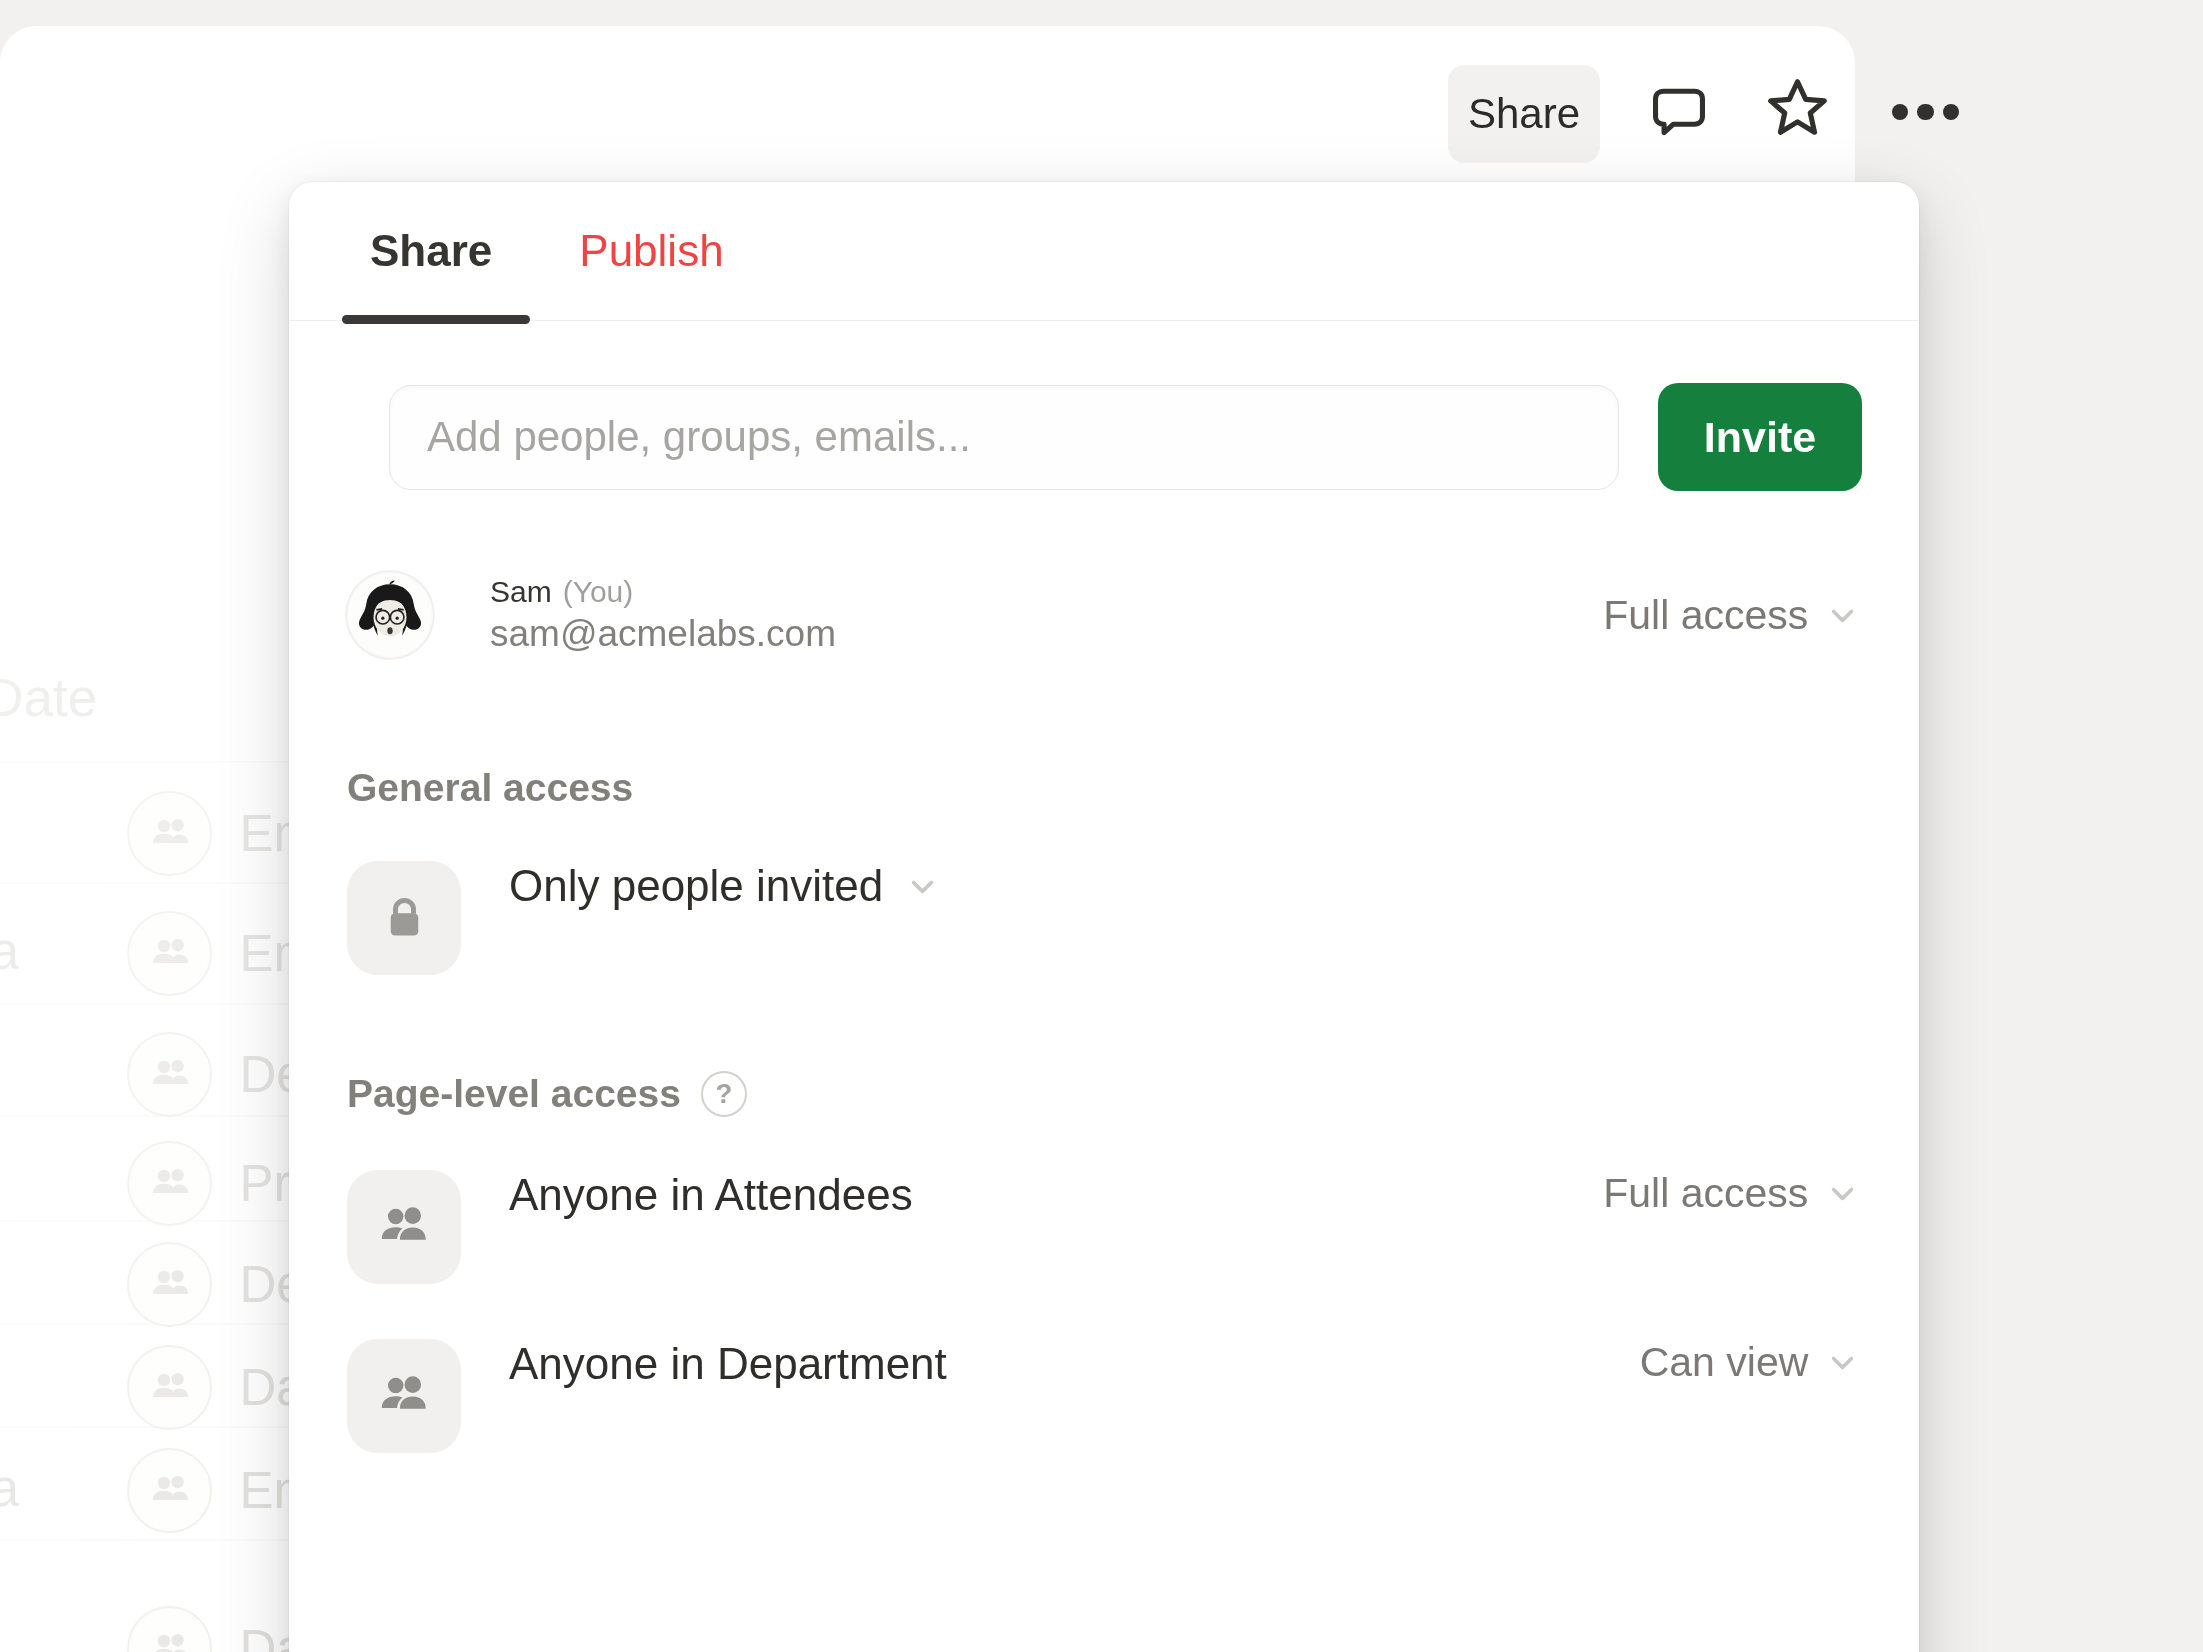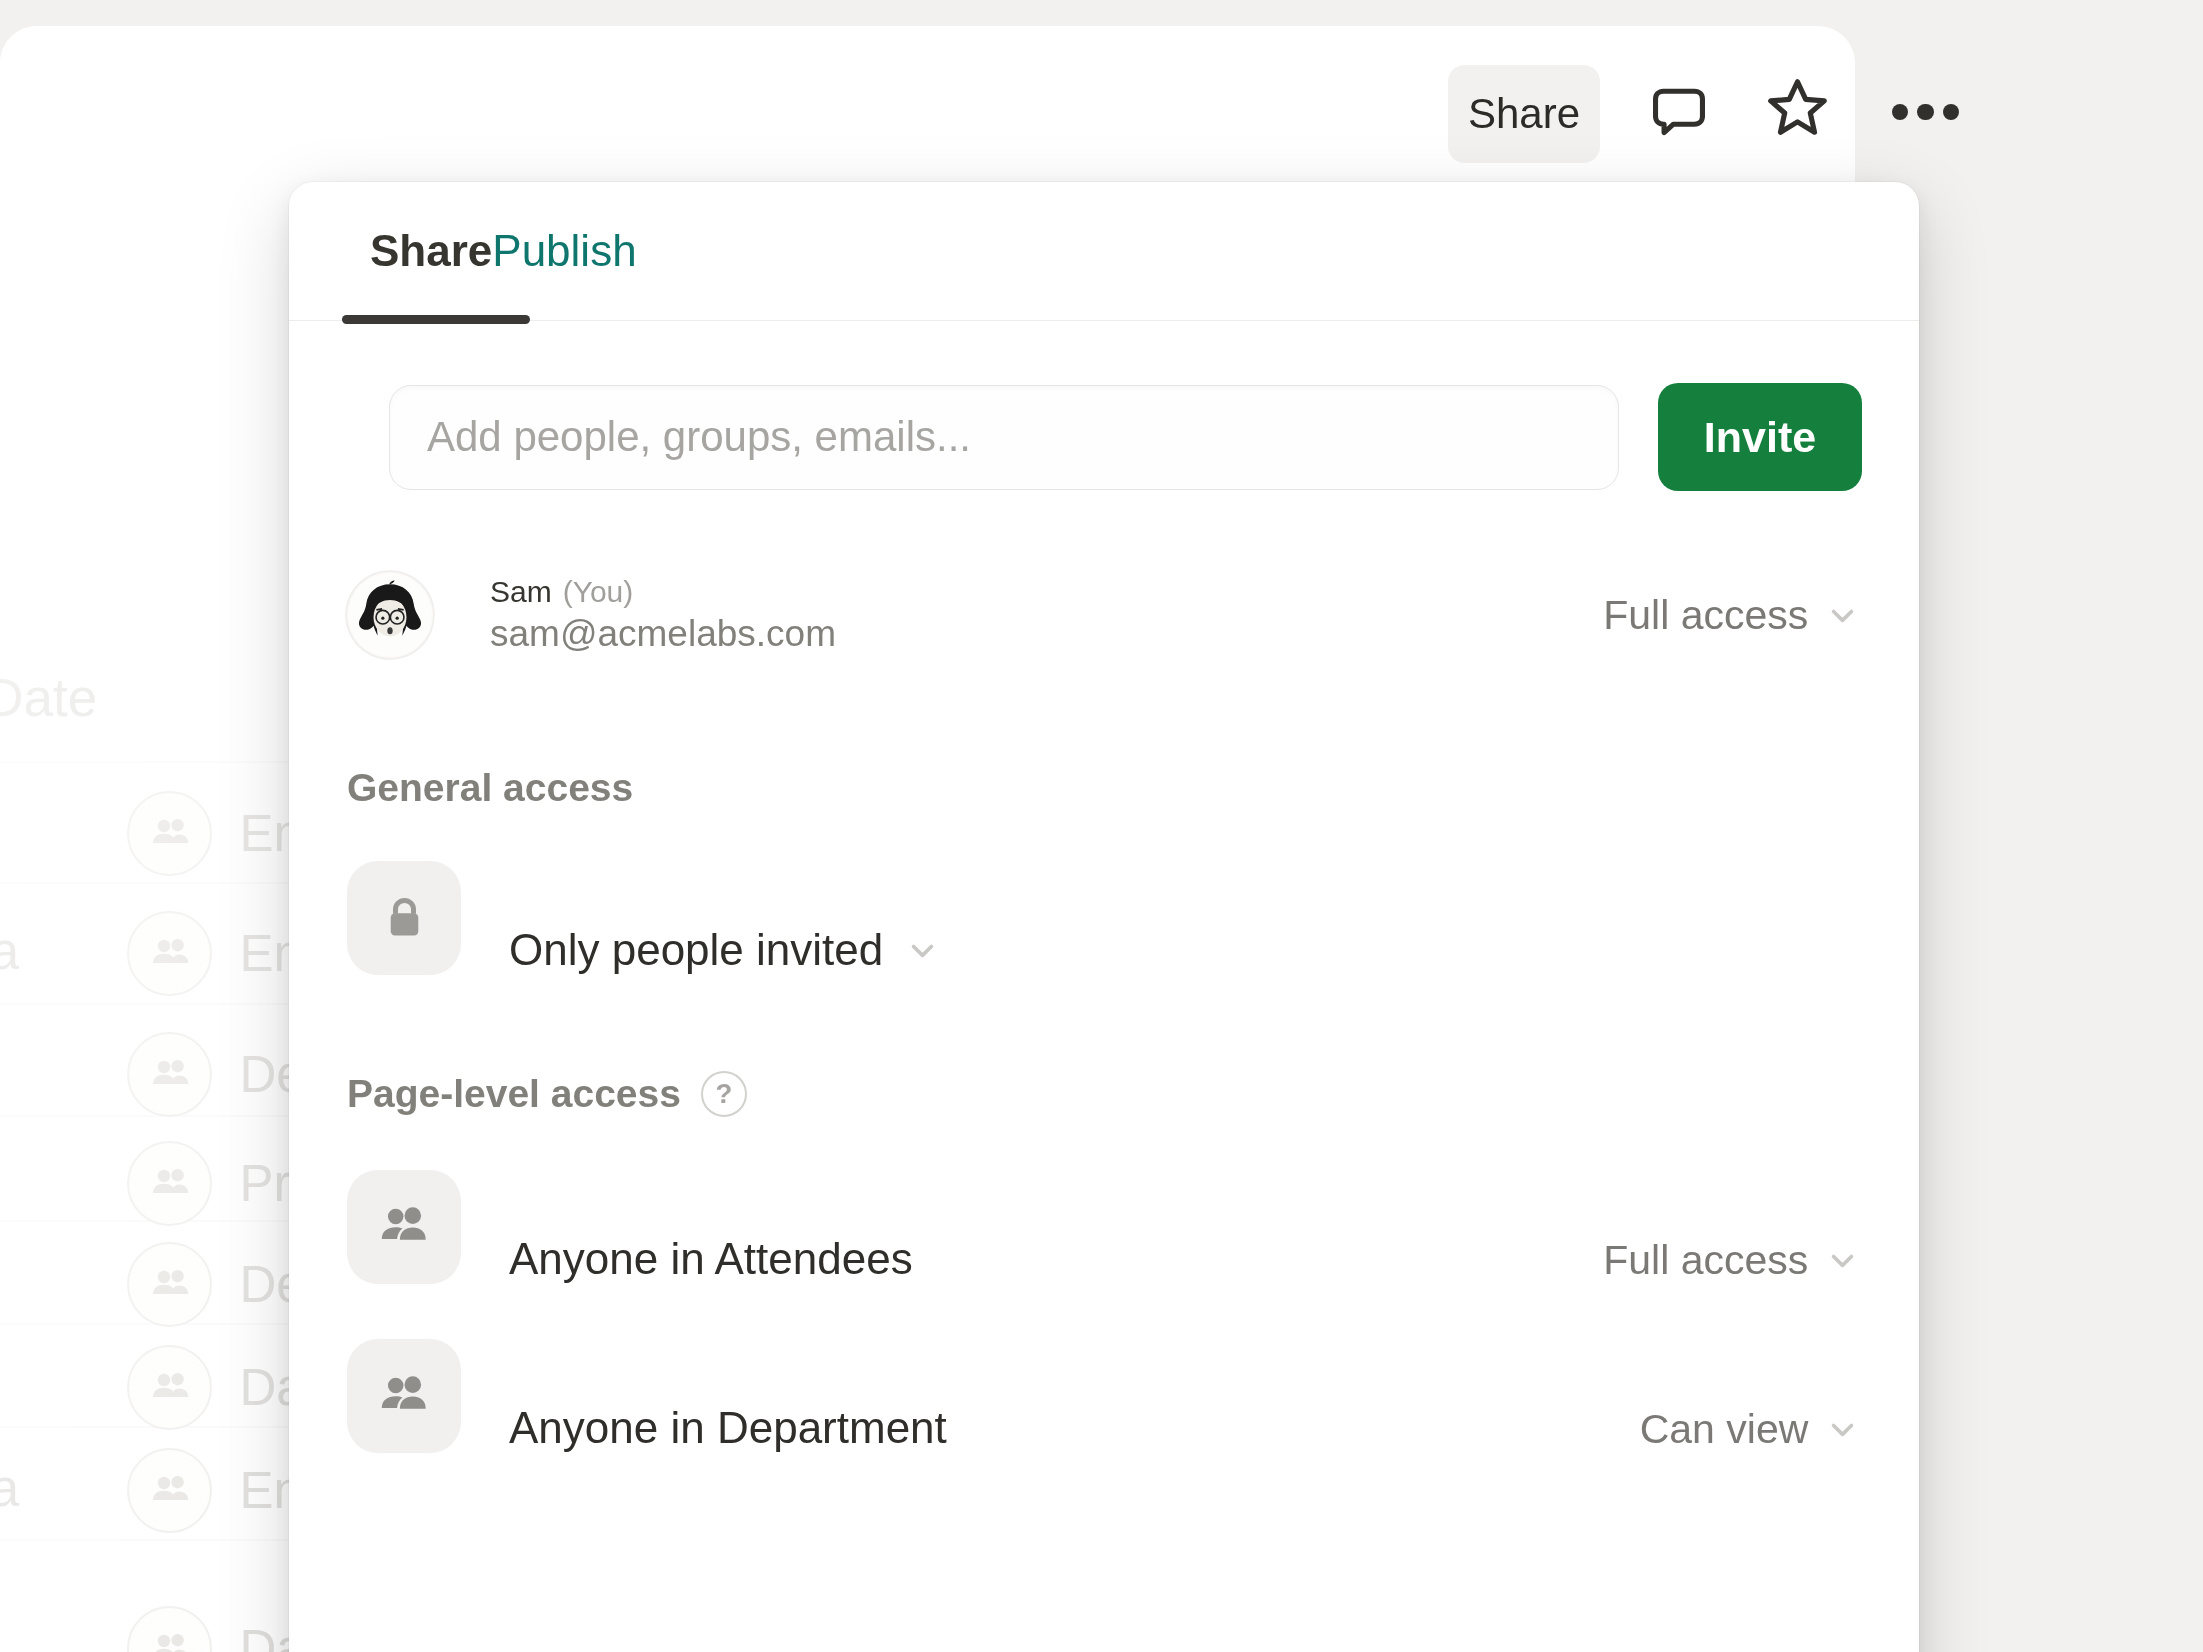--- a/index.html
+++ b/index.html
@@ -49,21 +49,21 @@
     position:absolute;left:289px;top:156px;width:1630px;height:1561px;
     background:#ffffff;border-radius:24px;
     box-shadow:0 0 0 0.9px rgba(15,15,15,0.035), 0 24px 73px rgba(15,15,15,0.16), 0 7.3px 22px rgba(15,15,15,0.07);
   }
   .tabs{
     position:relative;height:138px;border-bottom:1.8px solid #ededeb;
     display:flex;align-items:center;padding-left:81px;
   }
   .tab{font-size:44px;cursor:pointer;}
   .tab.active{color:#37352f;font-weight:600;}
-  .tab.inactive{color:#0f766e;font-weight:400;}
+  .tab.inactive{color:#ef4444;font-weight:400;margin-left:87px;}
   .tab-underline{
     position:absolute;left:53px;bottom:-3.7px;width:188px;height:8.3px;border-radius:4.6px;background:#3a3935;
   }
   .content{padding:0 57px 0 58px;}
   
   .invite-row{display:flex;align-items:center;margin-top:62px;margin-left:42px;}
   .invite-input{
     flex:1;height:103px;border:1.8px solid #e6e5e3;border-radius:22px;background:#fefefe;
     box-shadow:inset 0 2.8px 5.5px rgba(0,0,0,0.025);
     font-size:42px;color:#37352f;padding:0 37px;outline:none;
@@ -86,21 +86,21 @@
   .access{display:flex;align-items:center;gap:14.7px;cursor:pointer;}
   .access-label{font-size:41px;color:#7b7975;}
   
   .section-title{margin-top:108px;font-size:39px;font-weight:600;color:#82807b;display:flex;align-items:center;}
   .help{
     width:42px;height:42px;border-radius:50%;border:2.8px solid #d2d1ce;margin-left:20px;
     display:flex;align-items:center;justify-content:center;
     font-size:27.5px;color:#a5a4a1;font-weight:600;cursor:pointer;flex:none;
   }
   
-  .rule-row{display:flex;align-items:flex-end;margin-top:53px;}
+  .rule-row{display:flex;align-items:flex-start;margin-top:53px;}
   .tile{
     width:114px;height:114px;border-radius:31px;background:#f1f0ee;flex:none;
     display:flex;align-items:center;justify-content:center;
   }
   .tile.blue{background:#e9f1fd;}
   .rule-label{margin-left:48px;font-size:44px;color:#2f2e2b;}
   .row-gap{margin-top:55px;}
   .general-row{margin-top:51px;}
 </style>
 </head>

